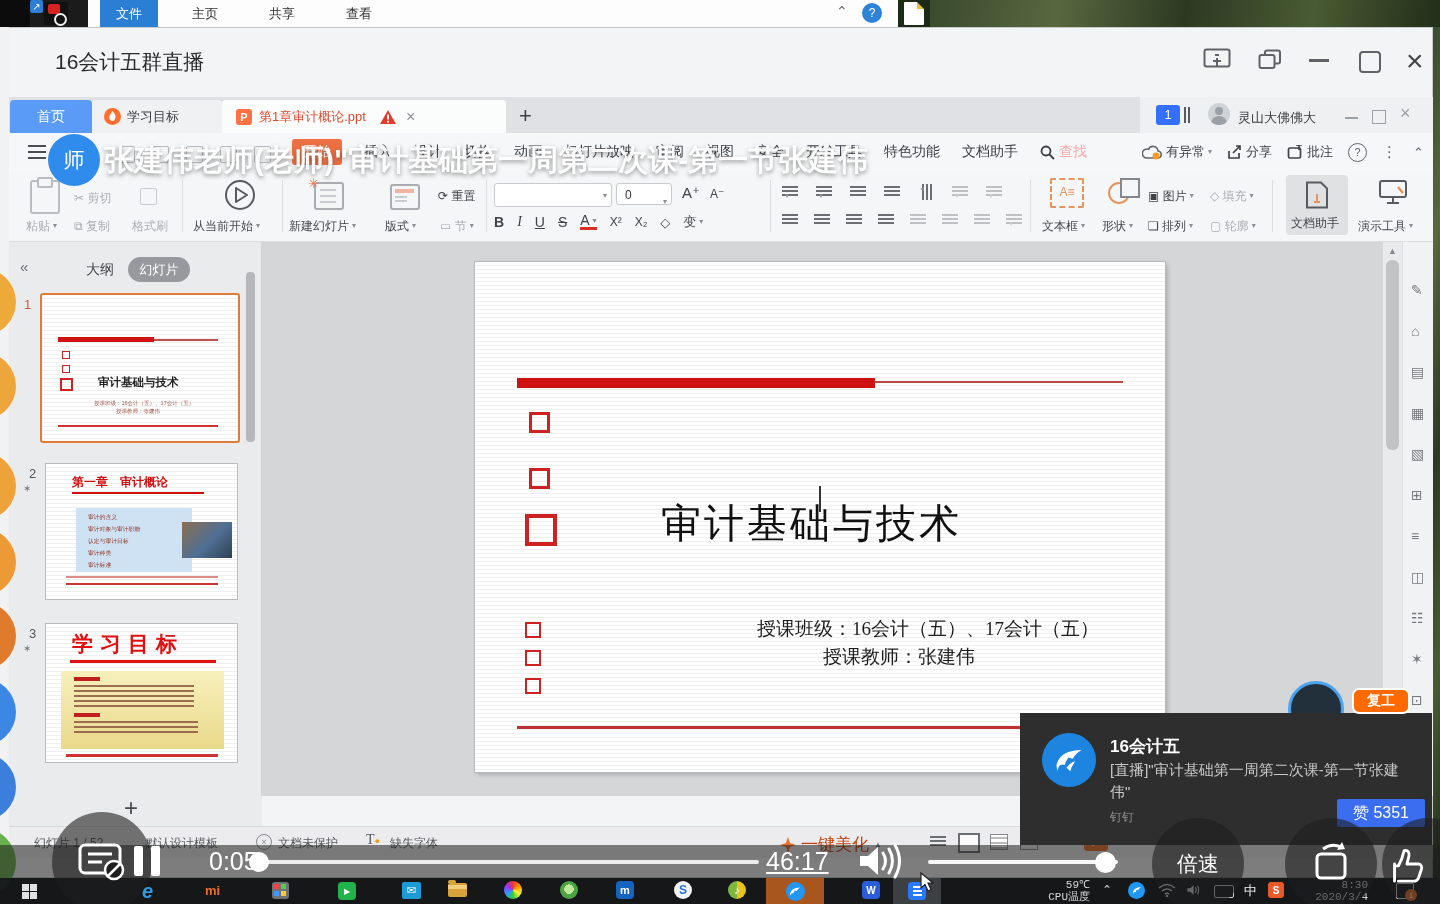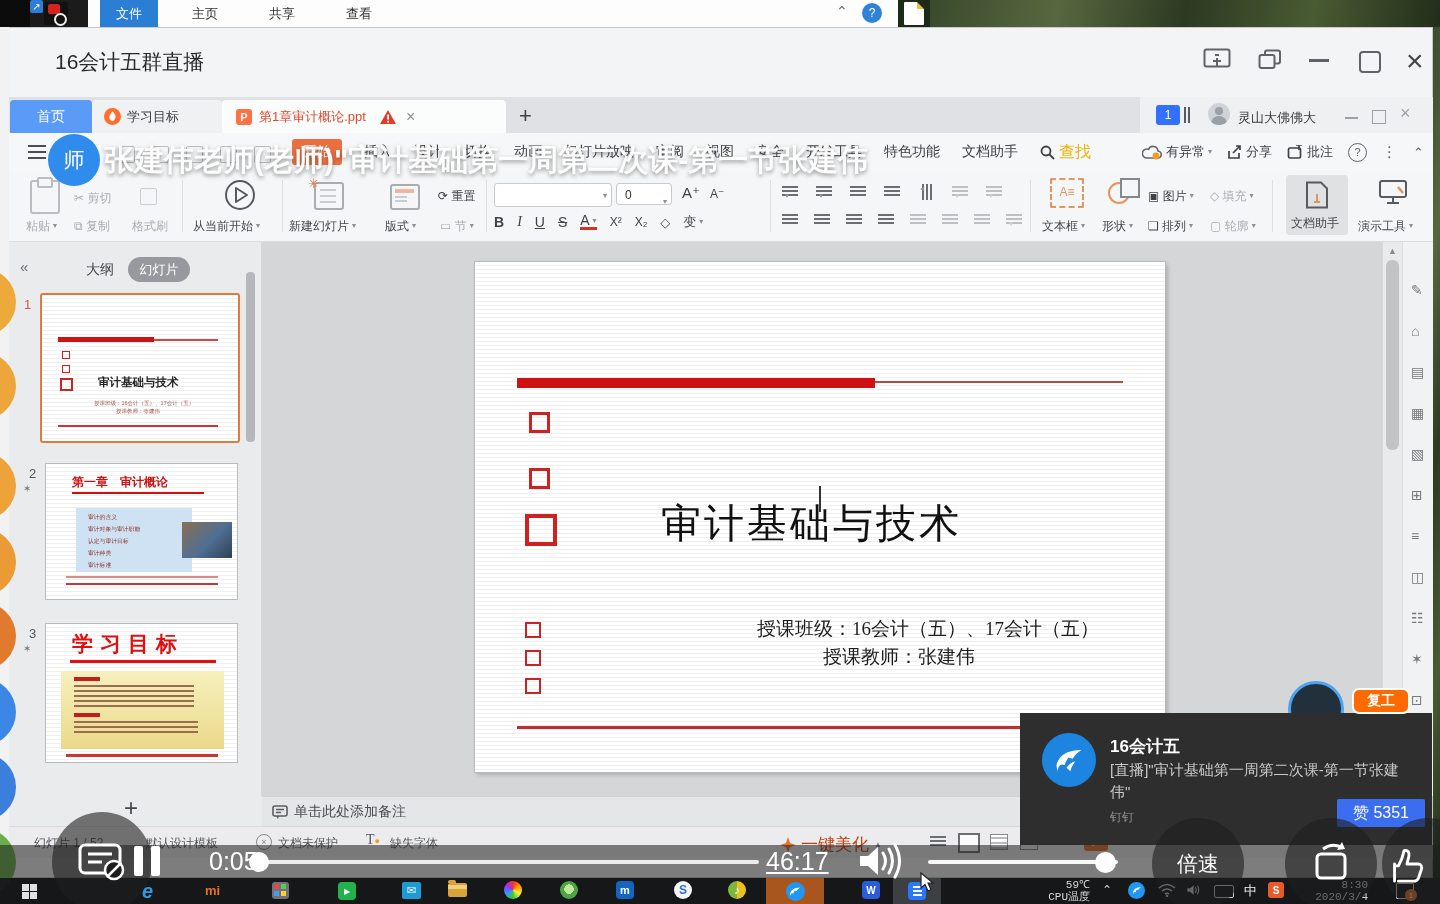--- a/index.html
+++ b/index.html
@@ -140,21 +140,21 @@
     <span style="font-size:14px;color:#3b3e43;">视图</span>
     <span style="font-size:14px;color:#3b3e43;">安全</span>
     <span style="font-size:14px;color:#3b3e43;">开发工具</span>
     <span style="font-size:14px;color:#3b3e43;">特色功能</span>
     <span style="font-size:14px;color:#3b3e43;">文档助手</span>
     <span style="display:flex;align-items:center;gap:4px;">
       <svg width="15" height="15" viewBox="0 0 15 15">
           <circle cx="6" cy="6" r="4.5" fill="none" stroke="#3b3e43" stroke-width="1.8"></circle>
           <path d="M9.5 9.5 L14 14" stroke="#3b3e43" stroke-width="1.8"></path>
         </svg>
-      <span style="font-size:16px;color:#eab308;">查找</span>
+      <span style="font-size:14px;color:#fca5a5;">查找</span>
     </span>
   </div>
   <div class="a" style="left:1142px;top:138px;width:290px;height:28px;display:flex;align-items:center;gap:15px;">
     <span style="display:flex;align-items:center;gap:4px;">
       <svg width="20" height="15" viewBox="0 0 20 15">
           <path d="M5 13 a4.5 4.5 0 1 1 1.5-8.7 a5 5 0 0 1 9.5 1.7 a3.5 3.5 0 0 1-.5 7 Z" fill="none" stroke="#62666b" stroke-width="1.6"></path>
           <circle cx="14" cy="11" r="3.4" fill="#f59a23"></circle>
         </svg>
       <span class="dd" style="font-size:13px;color:#3f4347;">有异常</span>
     </span>
@@ -378,28 +378,20 @@
     <div class="a" style="left:8px;top:163px;font-size:14px;color:#77797c;">▦</div>
     <div class="a" style="left:8px;top:204px;font-size:14px;color:#77797c;">▧</div>
     <div class="a" style="left:8px;top:245px;font-size:14px;color:#77797c;">⊞</div>
     <div class="a" style="left:8px;top:286px;font-size:14px;color:#77797c;">≡</div>
     <div class="a" style="left:8px;top:327px;font-size:14px;color:#77797c;">◫</div>
     <div class="a" style="left:8px;top:368px;font-size:14px;color:#77797c;">☷</div>
     <div class="a" style="left:8px;top:409px;font-size:14px;color:#77797c;">✶</div>
     <div class="a" style="left:8px;top:450px;font-size:14px;color:#77797c;">⊡</div>
   </div>
 
-  <div class="a" style="left:262px;top:796px;width:1120px;height:30px;background:#e5e6e8;border-top:1px solid #d0d1d3;box-sizing:border-box;">
-    <svg class="a" style="left:10px;top:8px;" width="16" height="14" viewBox="0 0 16 14">
-        <rect x="1" y="1" width="14" height="10" rx="2" fill="none" stroke="#5a5e63" stroke-width="1.6"></rect>
-        <path d="M4 4.5 h8 M4 7.5 h5" stroke="#5a5e63" stroke-width="1.4"></path>
-        <path d="M4 11 l2 3 l1-3" fill="#5a5e63"></path>
-      </svg>
-    <div class="a txt" style="left:32px;top:6px;font-size:14px;color:#4a4d52;">单击此处添加备注</div>
-  </div>
 
   <div class="a" style="left:8px;top:826px;width:1425px;height:32px;background:#ececee;border-top:1px solid #d8d9db;box-sizing:border-box;">
     <div class="a txt" style="left:26px;top:8px;font-size:12px;color:#55585c;">幻灯片 1 / 52</div>
     <div class="a txt" style="left:138px;top:8px;font-size:12px;color:#55585c;">默认设计模板</div>
     <div class="a" style="left:248px;top:7px;width:14px;height:14px;border:1.5px solid #85888c;border-radius:50%;color:#85888c;font-size:9px;text-align:center;line-height:14px;">×</div>
     <div class="a txt" style="left:270px;top:8px;font-size:12px;color:#55585c;">文档未保护</div>
     <div class="a txt" style="left:358px;top:5px;font-size:14px;color:#55585c;font-family:'Liberation Serif',serif;">T<span style="color:#f59a23;font-size:9px;">●</span></div>
     <div class="a txt" style="left:382px;top:8px;font-size:12px;color:#55585c;">缺失字体</div>
     <div class="a" style="left:772px;top:6px;display:flex;align-items:center;gap:5px;">
       <svg width="16" height="16" viewBox="0 0 16 16">

